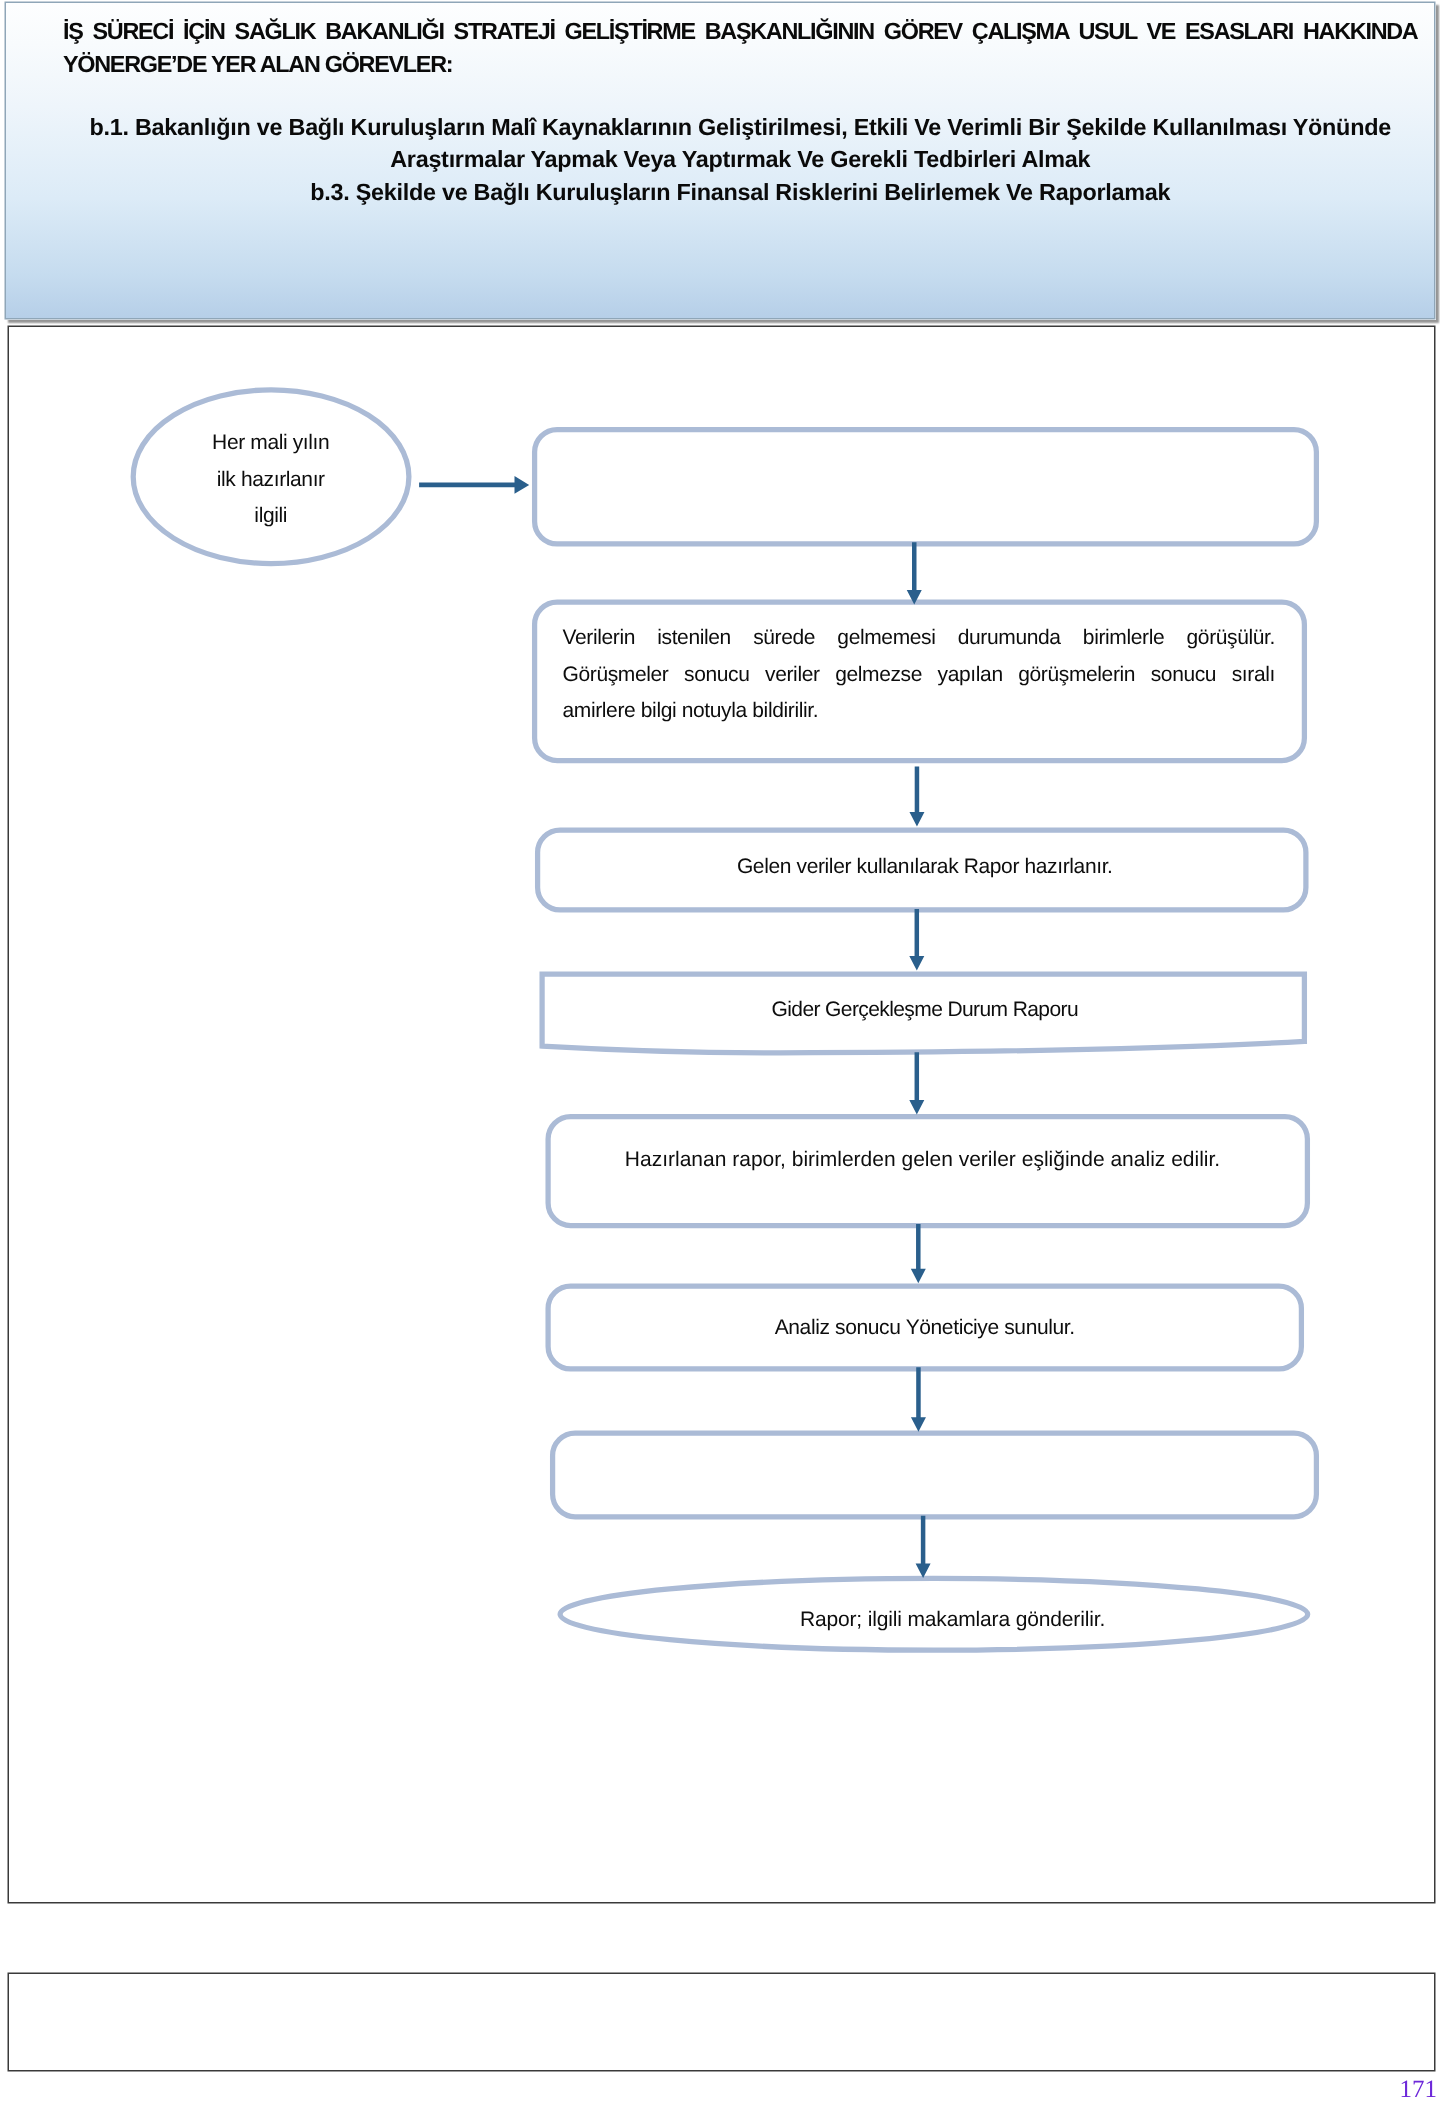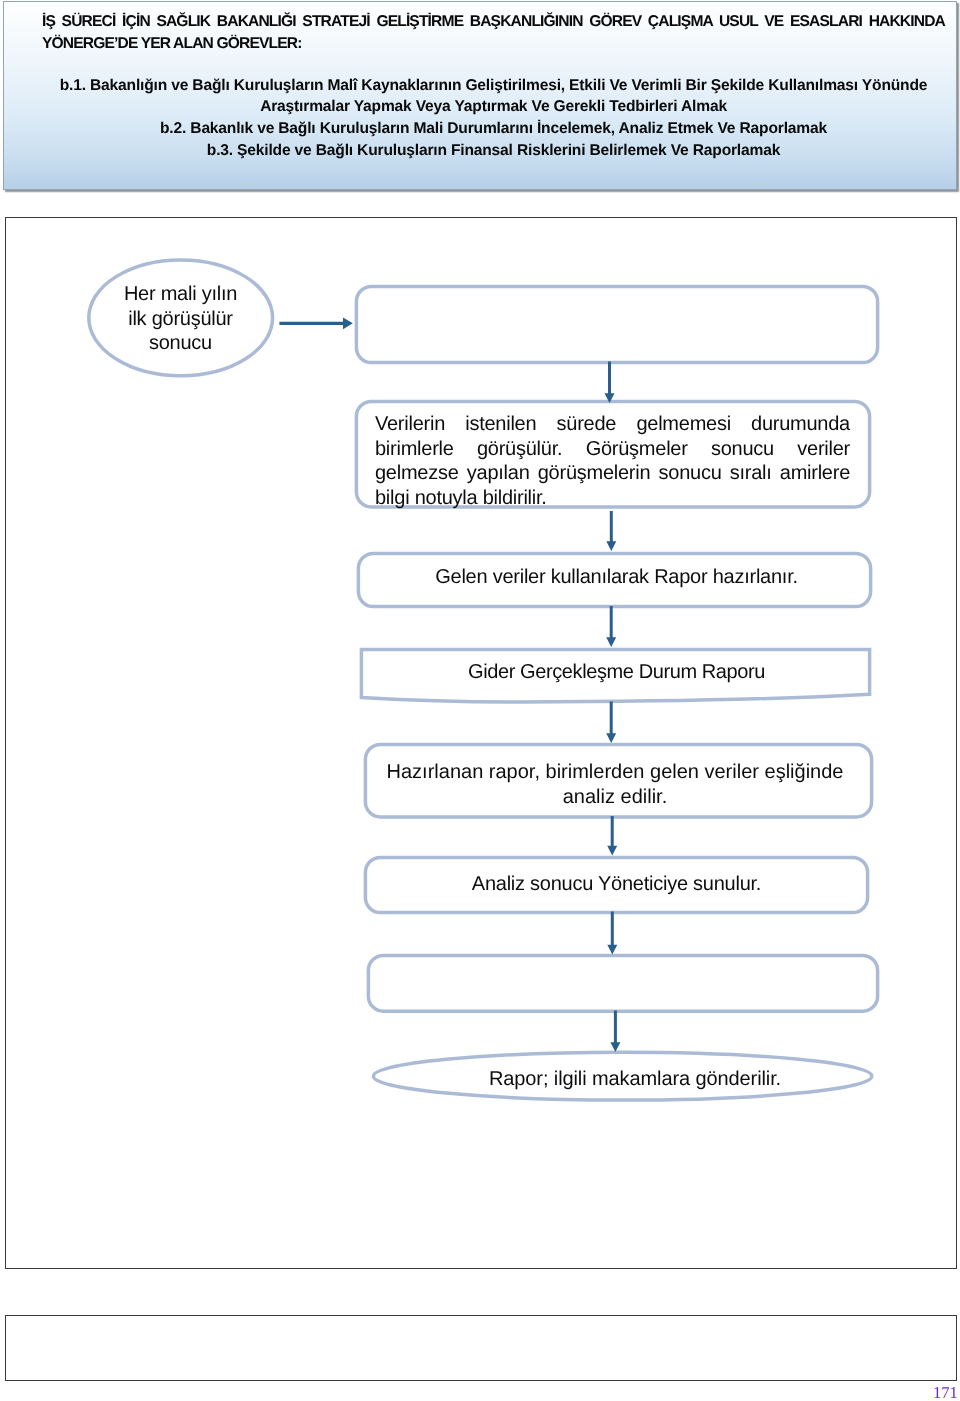--- a/index.html
+++ b/index.html
@@ -1,43 +1,42 @@
 <!DOCTYPE html>
 <html><head>
 <meta charset="utf-8">
 <style>
   html,body{margin:0;padding:0;}
   body{width:960px;height:1401px;background:#ffffff;font-family:"Liberation Sans",sans-serif;position:relative;overflow:hidden;-webkit-font-smoothing:antialiased;text-rendering:geometricPrecision;}
   .page{position:absolute;inset:0;}
-  .hdr{position:absolute;left:3px;top:1px;width:954px;height:189px;
+  .hdr{position:absolute;left:3px;top:1px;width:954px;height:212px;
        background:linear-gradient(180deg,#fdfeff 0%,#f8fbfd 13%,#eef5fb 33%,#dcebf7 62%,#c6dcef 86%,#b6cfe8 100%);
        border:1.2px solid #8fa6b8;box-sizing:border-box;
        box-shadow:2px 2px 1.2px rgba(0,0,0,0.42);}
   .hdr-in{position:absolute;left:38px;top:9px;width:903px;}
   .hdr h1{margin:0;font-size:15.6px;font-weight:bold;letter-spacing:-0.85px;line-height:22.3px;color:#0a0a0a;text-align:justify;text-align-last:left;}
   .hdr .b{margin:0;font-size:15.6px;font-weight:bold;letter-spacing:-0.18px;line-height:21.75px;color:#0a0a0a;text-align:center;}
   .hdr .gap{height:19px;}
   .main{position:absolute;left:5px;top:217px;width:951.5px;height:1052px;border:1.6px solid #3a3a3a;box-sizing:border-box;background:#fff;}
   .flow{position:absolute;left:0;top:0;width:960px;height:1401px;pointer-events:none;}
-  .ftxt{position:absolute;font-family:"Liberation Sans",sans-serif;font-size:20px;letter-spacing:-0.25px;line-height:24.6px;color:#0d0d0d;}
+  .ftxt{position:absolute;font-family:"Liberation Sans",sans-serif;font-size:14px;letter-spacing:-0.25px;line-height:24.6px;color:#0d0d0d;}
   .ftxt.j{text-align:justify;text-align-last:left;}
   .ftxt.c{text-align:center;}
   .foot{position:absolute;left:5px;top:1315px;width:951.5px;height:66px;border:1.6px solid #3a3a3a;box-sizing:border-box;background:#fff;}
   .pageno{position:absolute;left:933px;top:1385px;font-family:"Liberation Serif",serif;font-size:16.6px;line-height:16.6px;color:#6d28d9;}
 </style>
 </head>
 <body>
 
 <div class="page">
   <div class="hdr">
     <div class="hdr-in">
       <h1>İŞ SÜRECİ İÇİN SAĞLIK BAKANLIĞI STRATEJİ GELİŞTİRME BAŞKANLIĞININ GÖREV ÇALIŞMA USUL VE ESASLARI HAKKINDA YÖNERGE’DE YER ALAN GÖREVLER:</h1>
       <div class="gap"></div>
       <p class="b">b.1. Bakanlığın ve Bağlı Kuruluşların Malî Kaynaklarının Geliştirilmesi, Etkili Ve Verimli Bir Şekilde Kullanılması Yönünde Araştırmalar Yapmak Veya Yaptırmak Ve Gerekli Tedbirleri Almak</p>
-      <p class="b">b.2. Bakanlık ve Bağlı Kuruluşların Mali Durumlarını İncelemek, Analiz Etmek Ve Raporlamak</p>
       <p class="b">b.3. Şekilde ve Bağlı Kuruluşların Finansal Risklerini Belirlemek Ve Raporlamak</p>
     </div>
   </div>
   <div class="main"></div>
 
   <svg class="flow" viewBox="0 0 960 1401" width="960" height="1401">
     <g fill="none" stroke="#ABBBD6" stroke-width="3.5">
       <ellipse cx="180.7" cy="317.8" rx="91.9" ry="57.9"></ellipse>
       <rect x="356.4" y="286.4" width="521.2" height="76.2" rx="15" ry="15"></rect>
       <rect x="356.4" y="401.4" width="513.2" height="105.6" rx="15" ry="15"></rect>
@@ -55,22 +54,22 @@
       <path d="M609.7 606.0 h3.0 v31.3 h3.5 l-5.0 9.7 l-5.0 -9.7 h3.5 z"></path>
       <path d="M609.7 701.5 h3.0 v31.8 h3.5 l-5.0 9.7 l-5.0 -9.7 h3.5 z"></path>
       <path d="M610.7 816.0 h3.0 v29.8 h3.5 l-5.0 9.7 l-5.0 -9.7 h3.5 z"></path>
       <path d="M610.8 911.5 h3.0 v33.3 h3.5 l-5.0 9.7 l-5.0 -9.7 h3.5 z"></path>
       <path d="M613.9 1010.5 h3.0 v31.8 h3.5 l-5.0 9.7 l-5.0 -9.7 h3.5 z"></path>
     </g>
   </svg>
 
   <div class="ftxt c" style="left:100px;top:282px;width:161px;">
     <div>Her mali yılın</div>
-    <div>ilk görüşülür</div>
-    <div>sonucu</div>
+    <div>ilk hazırlanır</div>
+    <div>ilgili</div>
   </div>
   <div class="ftxt j" style="left:375px;top:412px;width:475px;">Verilerin istenilen sürede gelmemesi durumunda birimlerle görüşülür. Görüşmeler sonucu veriler gelmezse yapılan görüşmelerin sonucu sıralı amirlere bilgi notuyla bildirilir.</div>
   <div class="ftxt c" style="left:375px;top:565px;width:483px;">Gelen veriler kullanılarak Rapor hazırlanır.</div>
   <div class="ftxt c" style="left:373px;top:660px;width:487px;letter-spacing:-0.4px;">Gider Gerçekleşme Durum Raporu</div>
   <div class="ftxt c" style="left:378px;top:872px;width:477px;">Analiz sonucu Yöneticiye sunulur.</div>
   <div class="ftxt c" style="left:373px;top:760px;width:484px;letter-spacing:0.0px;">Hazırlanan rapor, birimlerden gelen veriler eşliğinde analiz edilir.</div>
   <div class="ftxt c" style="left:392px;top:1067px;width:486px;letter-spacing:-0.1px;">Rapor; ilgili makamlara gönderilir.</div>
   <div class="foot"></div>
   <div class="pageno">171</div>
 </div>

